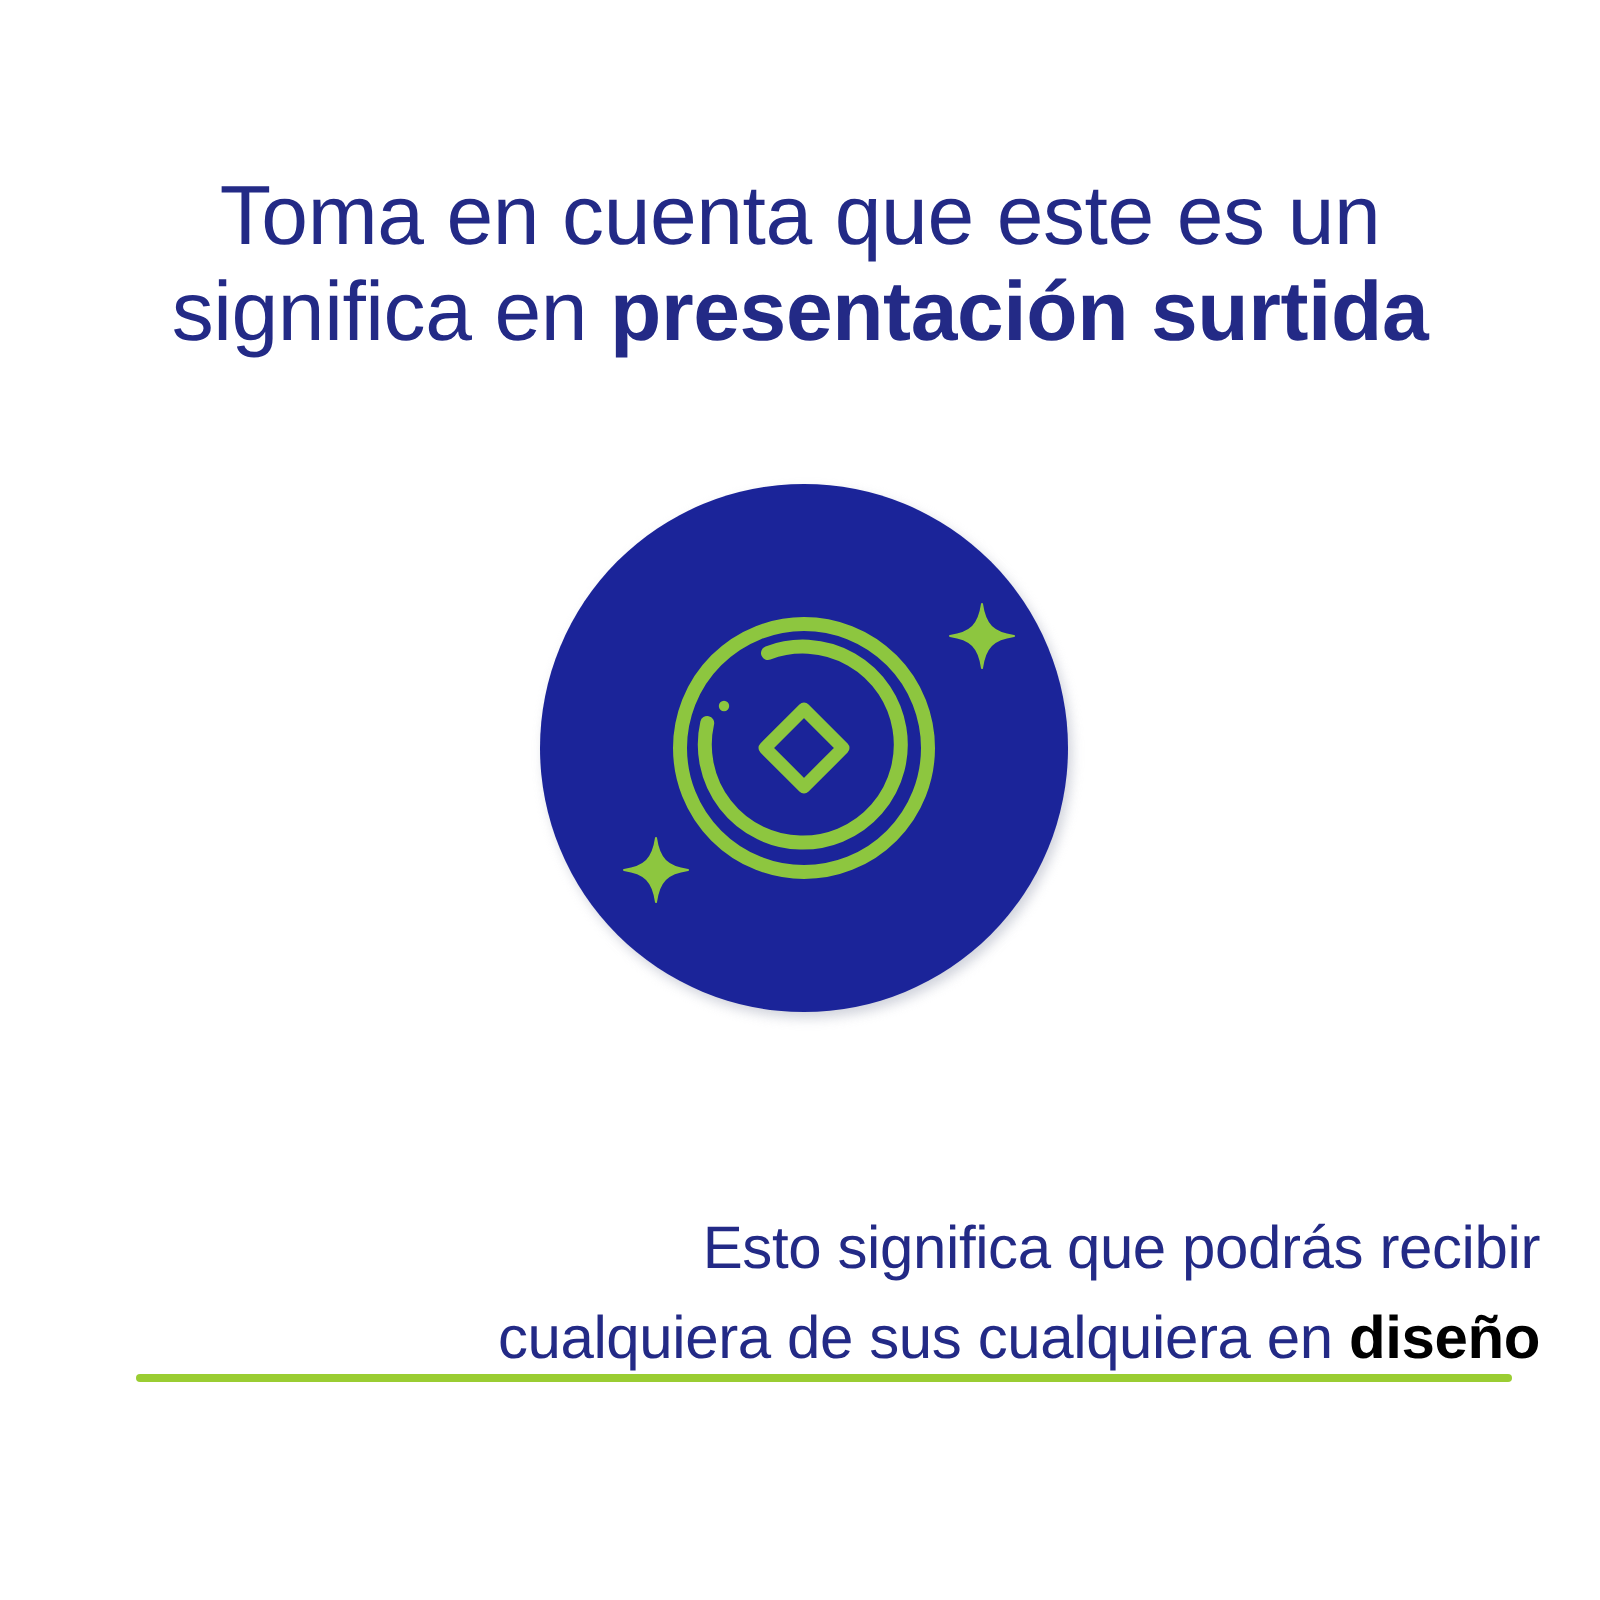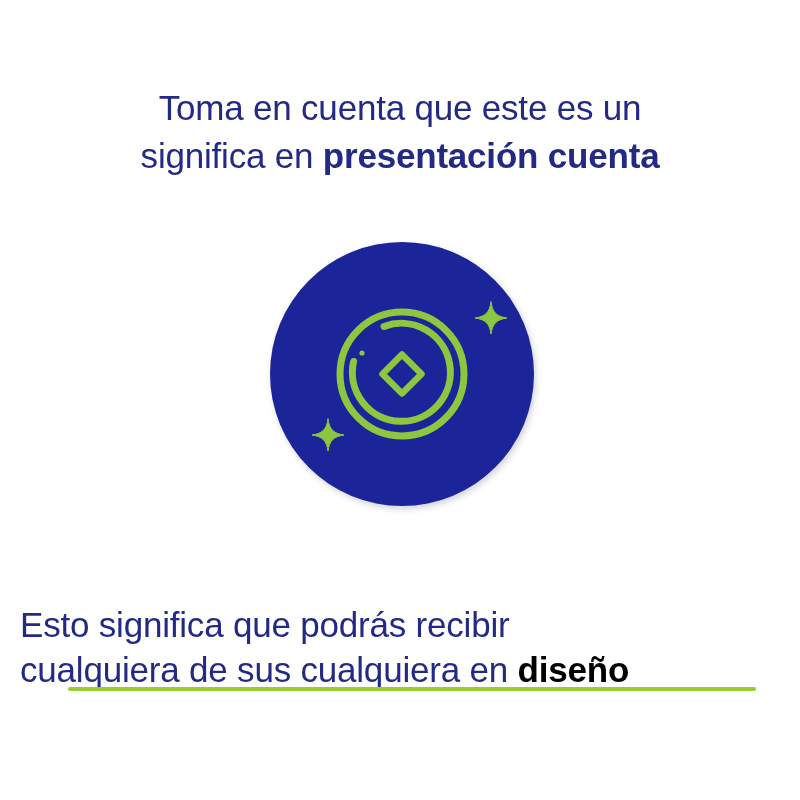--- a/index.html
+++ b/index.html
@@ -24,21 +24,21 @@
   }
 
   
   .headline {
     position: absolute;
     left: 0;
     top: 84px;
     width: 800px;
     text-align: center;
     color: #232a86;
-    font-size: 35px;
+    font-size: 42px;
     line-height: 48px;
     letter-spacing: -0.2px;
     font-weight: 400;
     padding: 0 40px;
     box-sizing: border-box;
   }
   .headline .line {
     display: block;
     white-space: nowrap;
   }
@@ -83,27 +83,27 @@
     height: 264px;
     display: block;
   }
 
   
   .subheadline {
     position: absolute;
     left: 0;
     top: 602px;
     width: 800px;
-    text-align: left;
+    text-align: right;
     color: #232a86;
-    font-size: 35px;
+    font-size: 30px;
     line-height: 45px;
     letter-spacing: -0.2px;
     font-weight: 400;
-    padding: 0 20px;
+    padding: 0 30px;
     box-sizing: border-box;
   }
   .subheadline .line {
     display: block;
     white-space: nowrap;
   }
   .subheadline .accent {
     color: #000000;
     font-weight: 700;
   }
@@ -118,21 +118,21 @@
     border-radius: 2px;
   }
 </style>
 </head>
 <body>
 
 <div class="poster">
 
   <div class="headline">
     <span class="line">Toma en cuenta que este es un</span>
-    <span class="line"><span>significa en </span><strong>presentación cuenta</strong></span>
+    <span class="line"><span>significa en </span><strong>presentación surtida</strong></span>
   </div>
 
   <div class="badge-wrap">
     <div class="badge-shadow"></div>
     <div class="badge-circle">
       <svg viewBox="0 0 264 264" xmlns="http://www.w3.org/2000/svg" aria-hidden="true">
         <g fill="none" stroke="#8dc63f" stroke-linecap="round" stroke-linejoin="round">
 
           <circle cx="132" cy="132" r="62" stroke-width="7"></circle>
 

